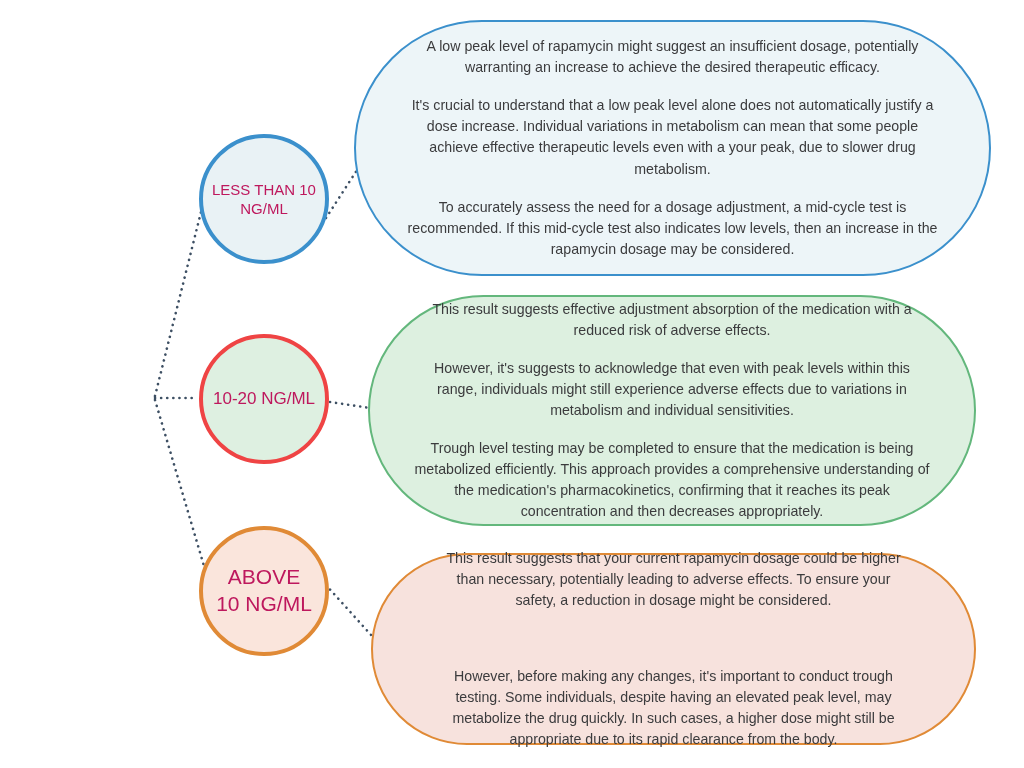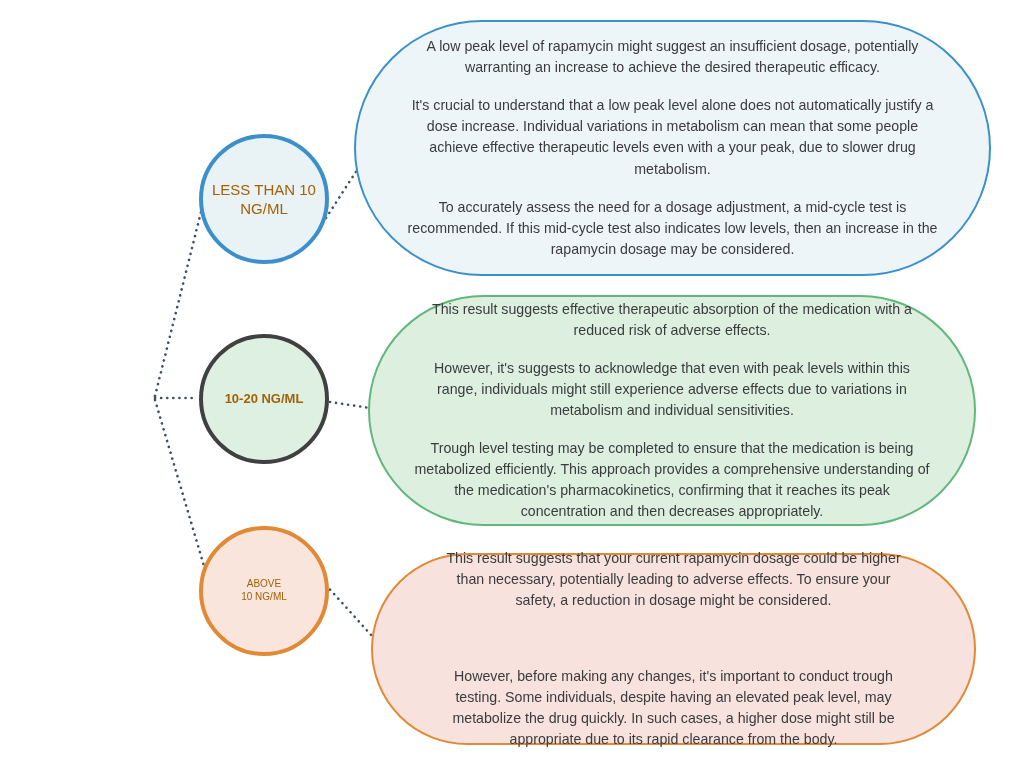--- a/index.html
+++ b/index.html
@@ -26,21 +26,21 @@
     pointer-events: none;
   }
   .node-circle {
     position: absolute;
     border-radius: 50%;
     display: flex;
     align-items: center;
     justify-content: center;
     text-align: center;
     box-sizing: border-box;
-    color: #a16207;
+    color: #be185d;
     line-height: 1.28;
   }
   .node-circle .label {
     white-space: pre-line;
     display: block;
   }
   #root-node {
     left: 22px;
     top: 333px;
     width: 131px;
@@ -58,32 +58,31 @@
     background: #e9f2f5;
     border: 4px solid #3b90cc;
     font-size: 15px;
   }
   #node-10-20 {
     left: 199px;
     top: 334px;
     width: 130px;
     height: 130px;
     background: #def0e1;
-    border: 4px solid #404040;
-    font-size: 13px;
-    font-weight: bold;
+    border: 4px solid #ef4444;
+    font-size: 17px;
   }
   #node-above-10 {
     left: 199px;
     top: 526px;
     width: 130px;
     height: 130px;
     background: #fae5dc;
     border: 4px solid #e08a36;
-    font-size: 10px;
+    font-size: 21px;
   }
   .panel {
     position: absolute;
     box-sizing: border-box;
     display: flex;
     flex-direction: column;
     align-items: flex-start;
     justify-content: center;
     text-align: center;
     color: #3b3b3d;
@@ -168,21 +167,21 @@
 10 NG/ML</span>
   </div>
 
   <div class="panel" id="panel-less-than-10">
     <p>A low peak level of rapamycin might suggest an insufficient dosage, potentially warranting an increase to achieve the desired therapeutic efficacy.</p>
     <p>It's crucial to understand that a low peak level alone does not automatically justify a dose increase. Individual variations in metabolism can mean that some people achieve effective therapeutic levels even with a your peak, due to slower drug metabolism.</p>
     <p>To accurately assess the need for a dosage adjustment, a mid-cycle test is recommended. If this mid-cycle test also indicates low levels, then an increase in the rapamycin dosage may be considered.</p>
   </div>
 
   <div class="panel" id="panel-10-20">
-    <p>This result suggests effective therapeutic absorption of the medication with a reduced risk of adverse effects.</p>
+    <p>This result suggests effective adjustment absorption of the medication with a reduced risk of adverse effects.</p>
     <p>However, it's suggests to acknowledge that even with peak levels within this range, individuals might still experience adverse effects due to variations in metabolism and individual sensitivities.</p>
     <p>Trough level testing may be completed to ensure that the medication is being metabolized efficiently. This approach provides a comprehensive understanding of the medication's pharmacokinetics, confirming that it reaches its peak concentration and then decreases appropriately.</p>
   </div>
 
   <div class="panel" id="panel-above-10">
     <p>This result suggests that your current rapamycin dosage could be higher than necessary, potentially leading to adverse effects. To ensure your safety, a reduction in dosage might be considered.</p>
     <p>However, before making any changes, it's important to conduct trough testing. Some individuals, despite having an elevated peak level, may metabolize the drug quickly. In such cases, a higher dose might still be appropriate due to its rapid clearance from the body.</p>
   </div>
 
 </div>

